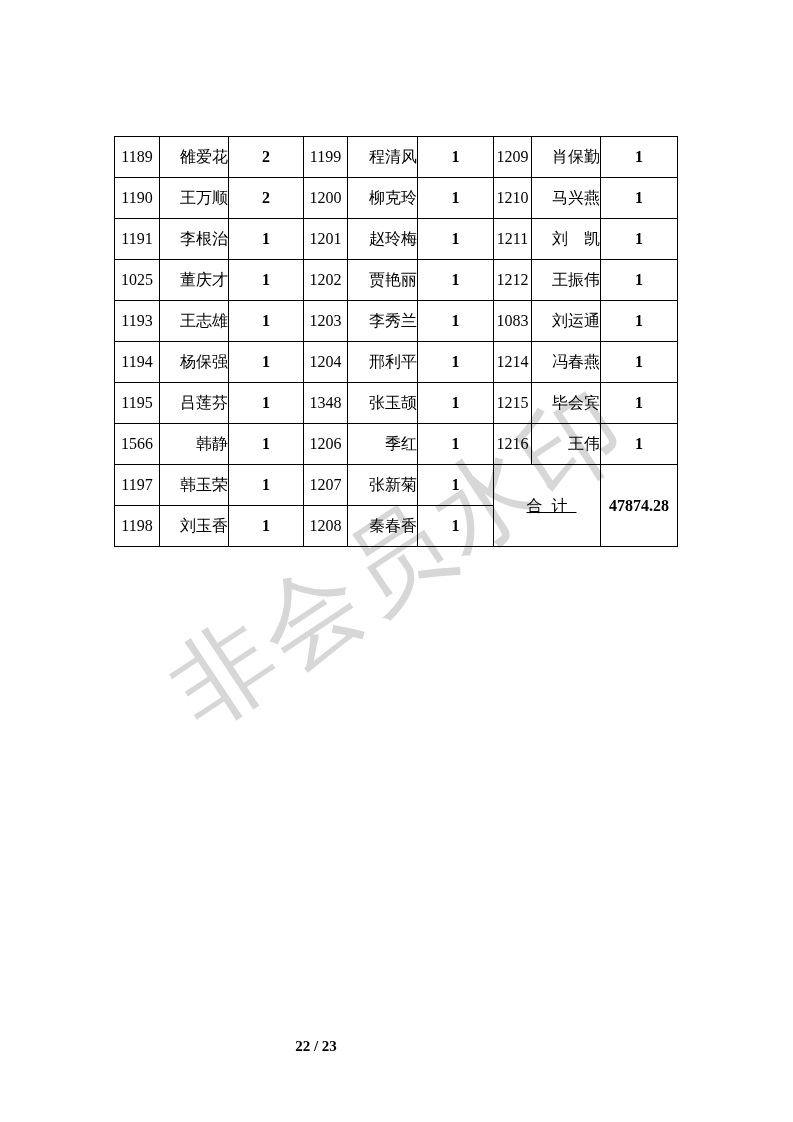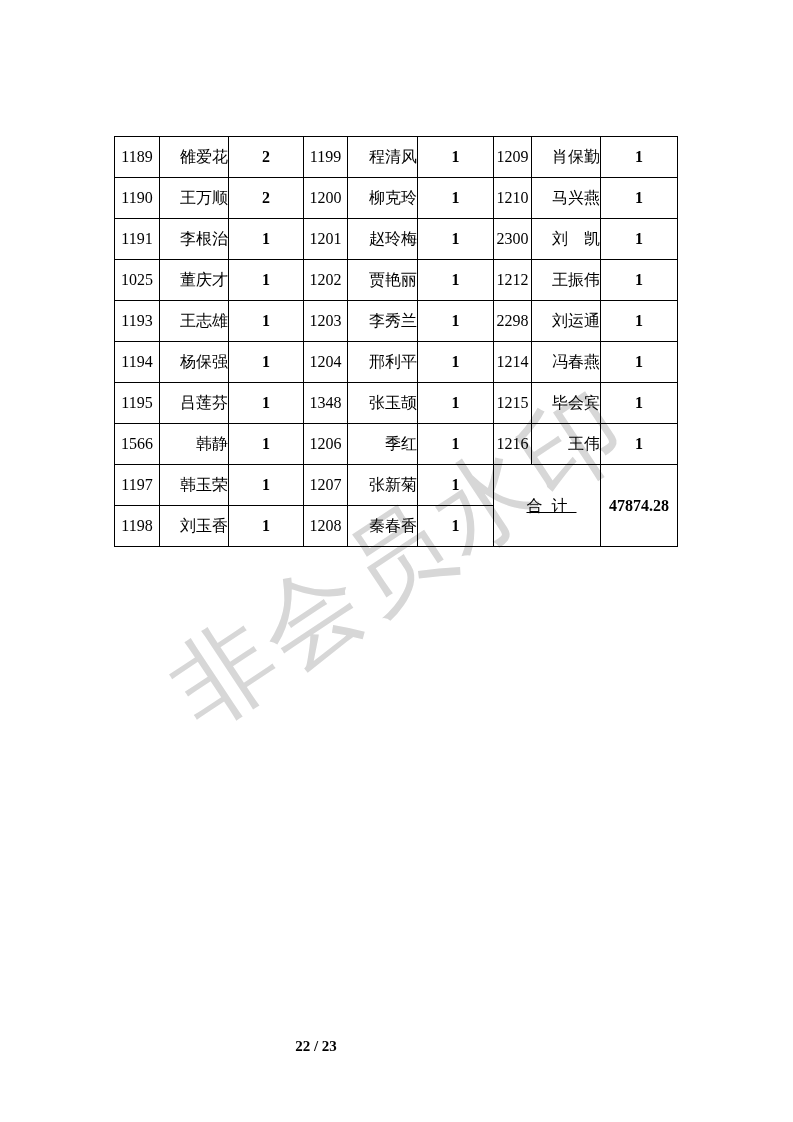--- a/index.html
+++ b/index.html
@@ -128,21 +128,21 @@
         <td class="c-name">马兴燕</td>
         <td class="c-count">1</td>
       </tr>
       <tr>
         <td class="c-id">1191</td>
         <td class="c-name">李根治</td>
         <td class="c-count">1</td>
         <td class="c-id">1201</td>
         <td class="c-name">赵玲梅</td>
         <td class="c-count">1</td>
-        <td class="c-id">2300</td>
+        <td class="c-id">1211</td>
         <td class="c-name">刘　凯</td>
         <td class="c-count">1</td>
       </tr>
       <tr>
         <td class="c-id">1025</td>
         <td class="c-name">董庆才</td>
         <td class="c-count">1</td>
         <td class="c-id">1202</td>
         <td class="c-name">贾艳丽</td>
         <td class="c-count">1</td>
@@ -150,21 +150,21 @@
         <td class="c-name">王振伟</td>
         <td class="c-count">1</td>
       </tr>
       <tr>
         <td class="c-id">1193</td>
         <td class="c-name">王志雄</td>
         <td class="c-count">1</td>
         <td class="c-id">1203</td>
         <td class="c-name">李秀兰</td>
         <td class="c-count">1</td>
-        <td class="c-id">2298</td>
+        <td class="c-id">1083</td>
         <td class="c-name">刘运通</td>
         <td class="c-count">1</td>
       </tr>
       <tr>
         <td class="c-id">1194</td>
         <td class="c-name">杨保强</td>
         <td class="c-count">1</td>
         <td class="c-id">1204</td>
         <td class="c-name">邢利平</td>
         <td class="c-count">1</td>

